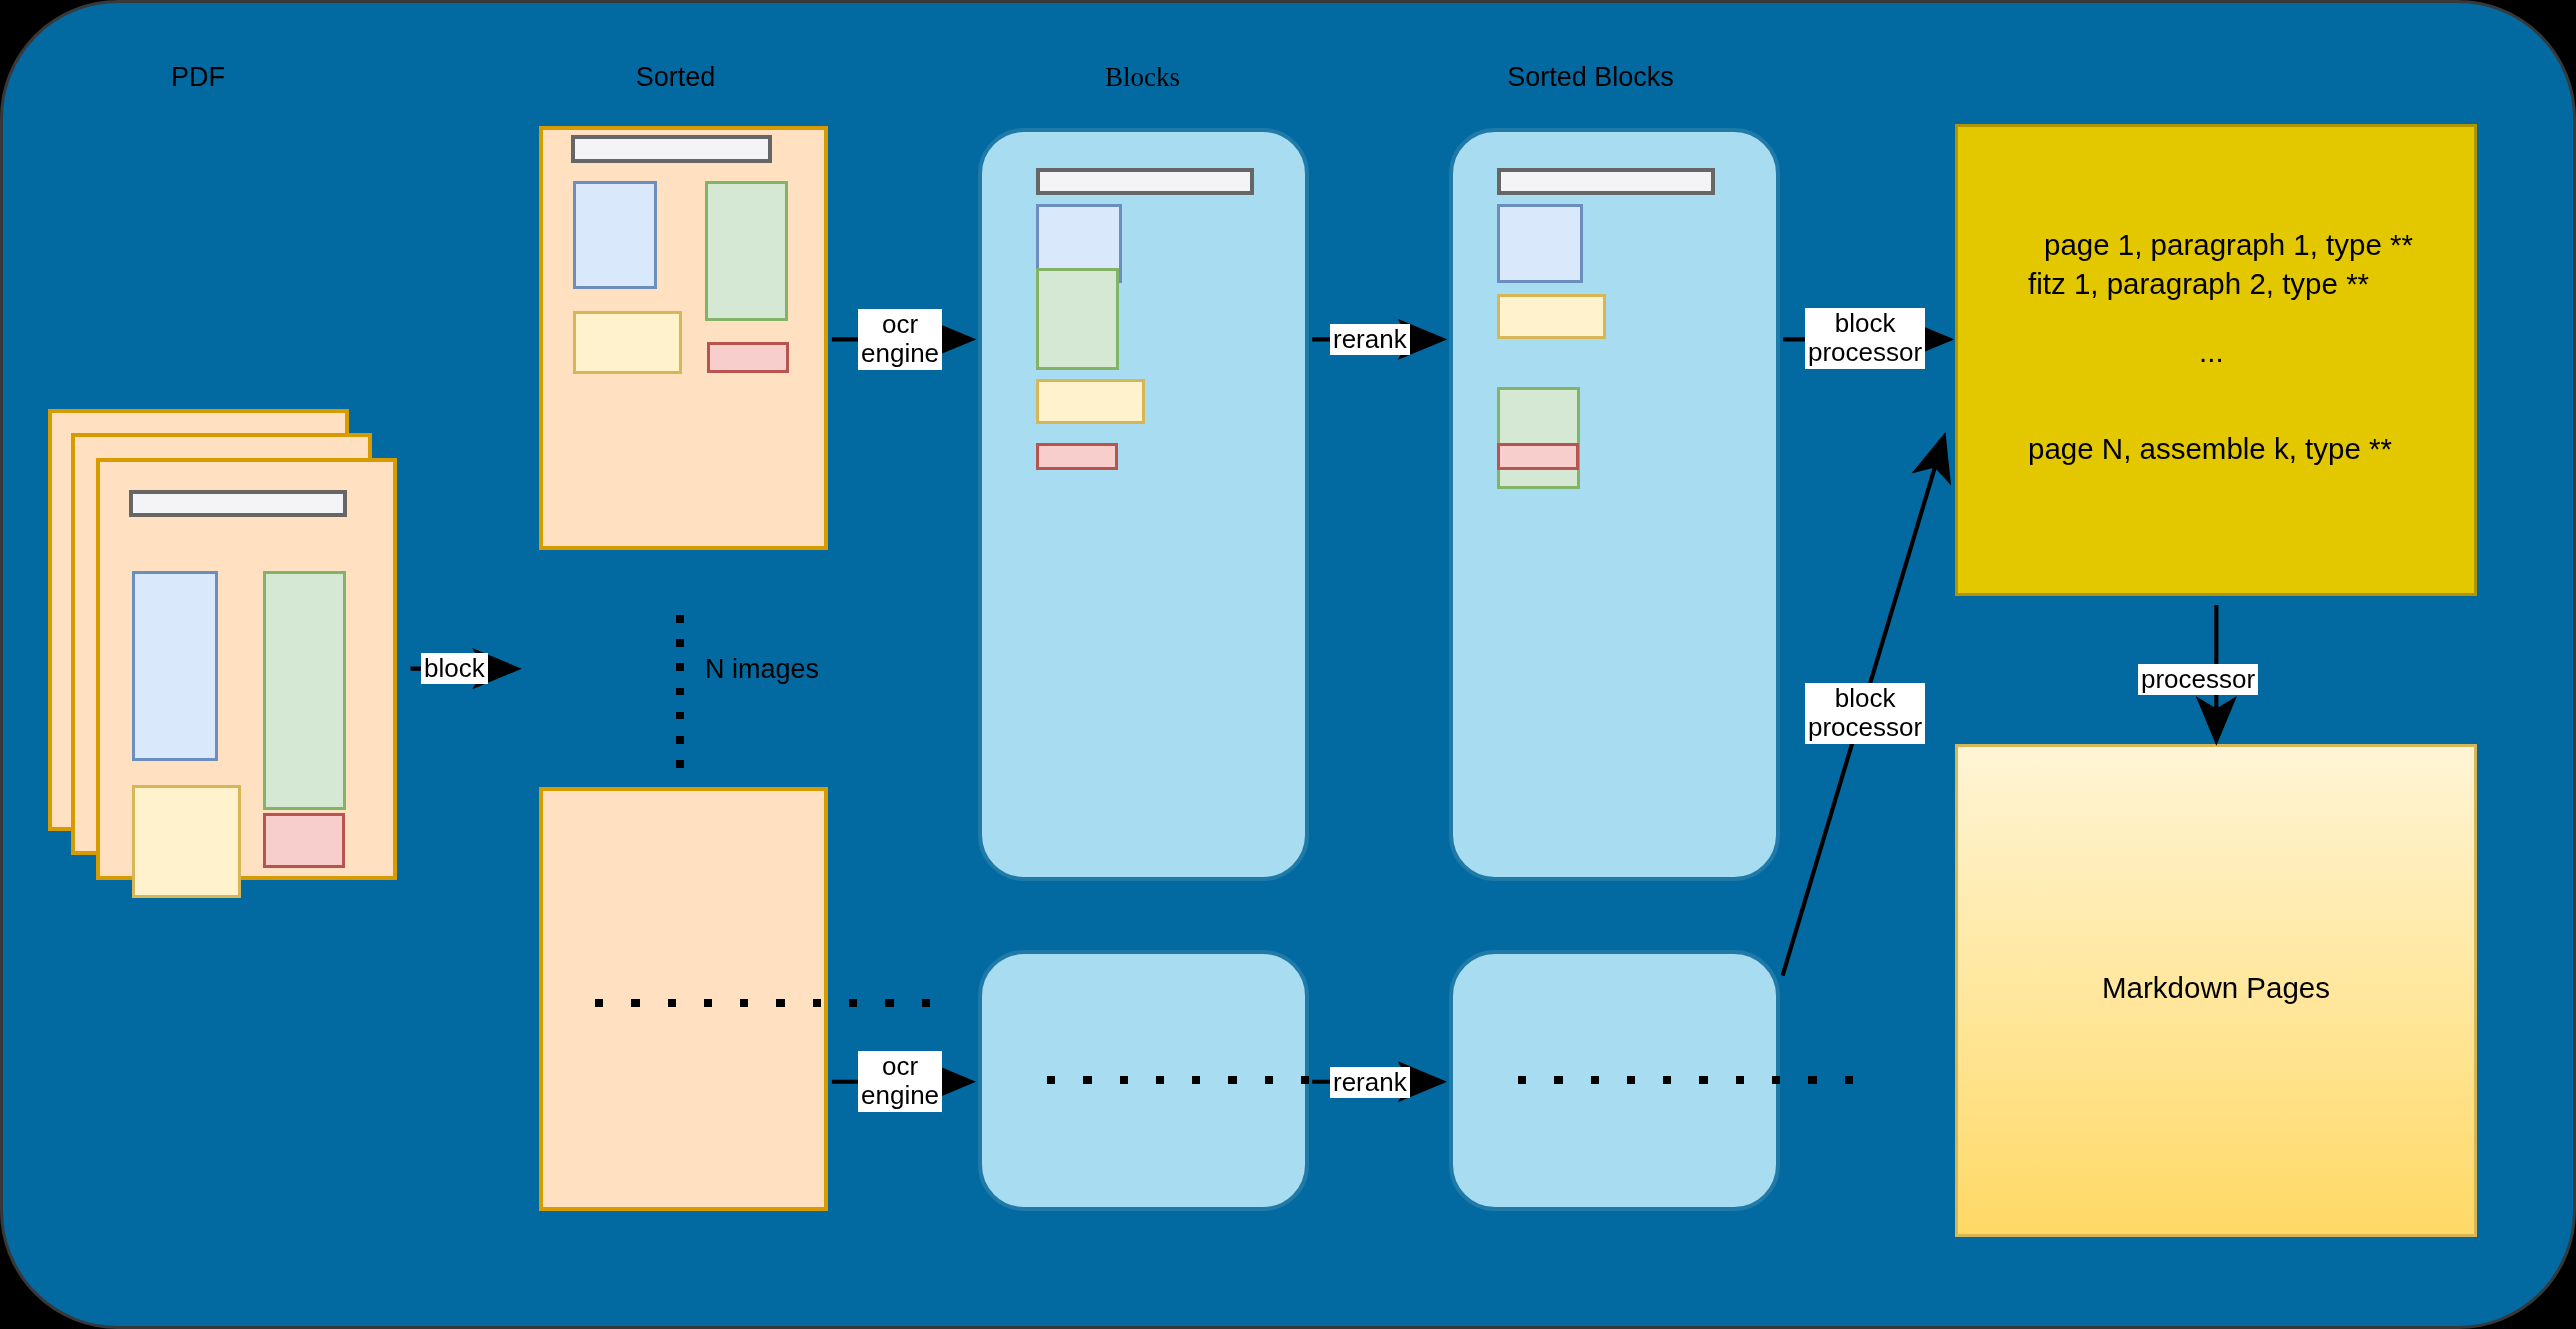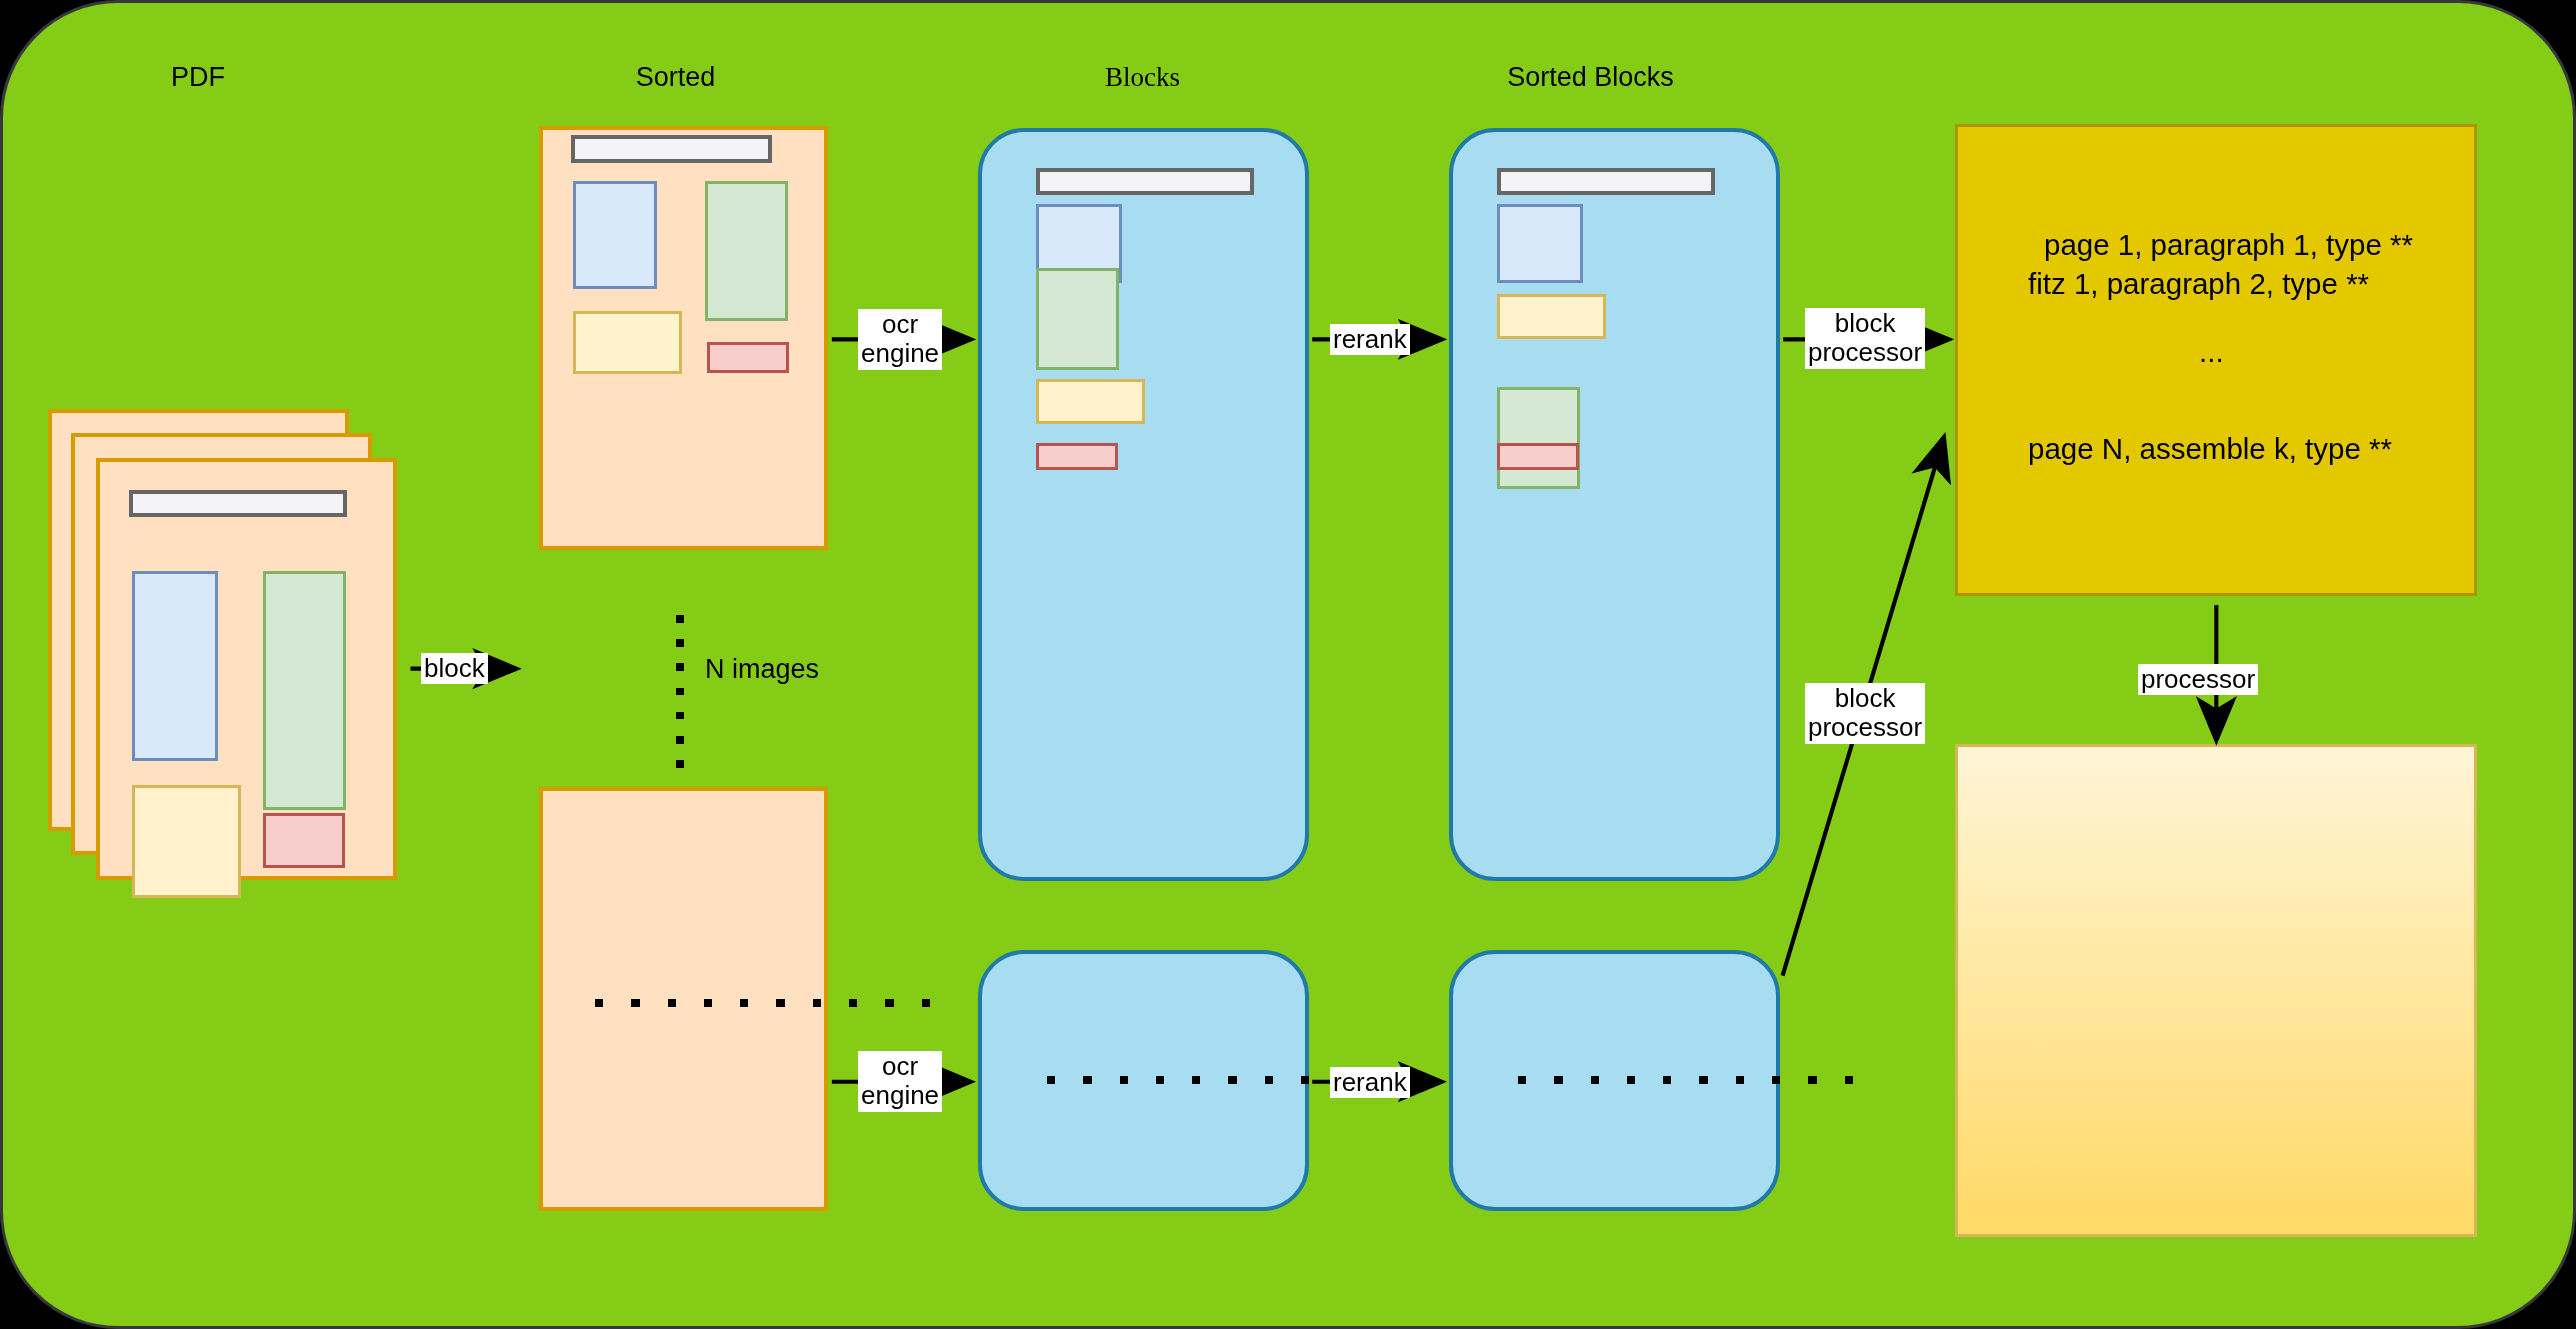--- a/index.html
+++ b/index.html
@@ -12,21 +12,21 @@
     height: 1329px;
     font-family: "Liberation Sans", sans-serif;
     overflow: hidden;
   }
   #canvas {
     position: absolute;
     left: 0;
     top: 0;
     width: 2576px;
     height: 1329px;
-    background: #84cc16;
+    background: #0369a1;
     border-radius: 118px;
     box-sizing: border-box;
     border: 3.5px solid #36393c;
     overflow: hidden;
   }
 
   .lbl {
     position: absolute;
     color: #000;
     font-size: 27px;
@@ -237,20 +237,21 @@
       <i></i>
   </div>
 
   <div class="box gold-box" data-name="block-list-box" style="left:1952px; top:121px; width:522px; height:472px;"></div>
   <div class="gold-text" data-name="block-list-line-1" style="left:2025px; top:227px;margin-left:16px;">page 1, paragraph 1, type **</div>
   <div class="gold-text" data-name="block-list-line-2" style="left:2025px; top:266px;">fitz 1, paragraph 2, type **</div>
   <div class="gold-text" data-name="block-list-ellipsis" style="left:2196px; top:334px;">...</div>
   <div class="gold-text" data-name="block-list-line-n" style="left:2025px; top:431px;">page N, assemble k, type **</div>
 
   <div class="box md-box" data-name="markdown-pages-box" style="left:1952px; top:741px; width:522px; height:493px;"></div>
+  <div class="md-text" data-name="markdown-pages-label" style="left:1952px; top:968px; width:522px; text-align:center;">Markdown Pages</div>
 
   <svg class="arrows" data-name="arrow-layer" viewBox="0 0 4364 2252" xmlns="http://www.w3.org/2000/svg">
     <defs>
       <marker id="ah" markerWidth="12" markerHeight="10" refX="10.5" refY="5" orient="auto" markerUnits="strokeWidth">
         <path d="M0,0 L12,5 L0,10 L3,5 z" fill="#000"></path>
       </marker>
     </defs>
 
     <line x1="690" y1="1128" x2="868" y2="1128" stroke="#000" stroke-width="7" marker-end="url(#ah)"></line>
 

